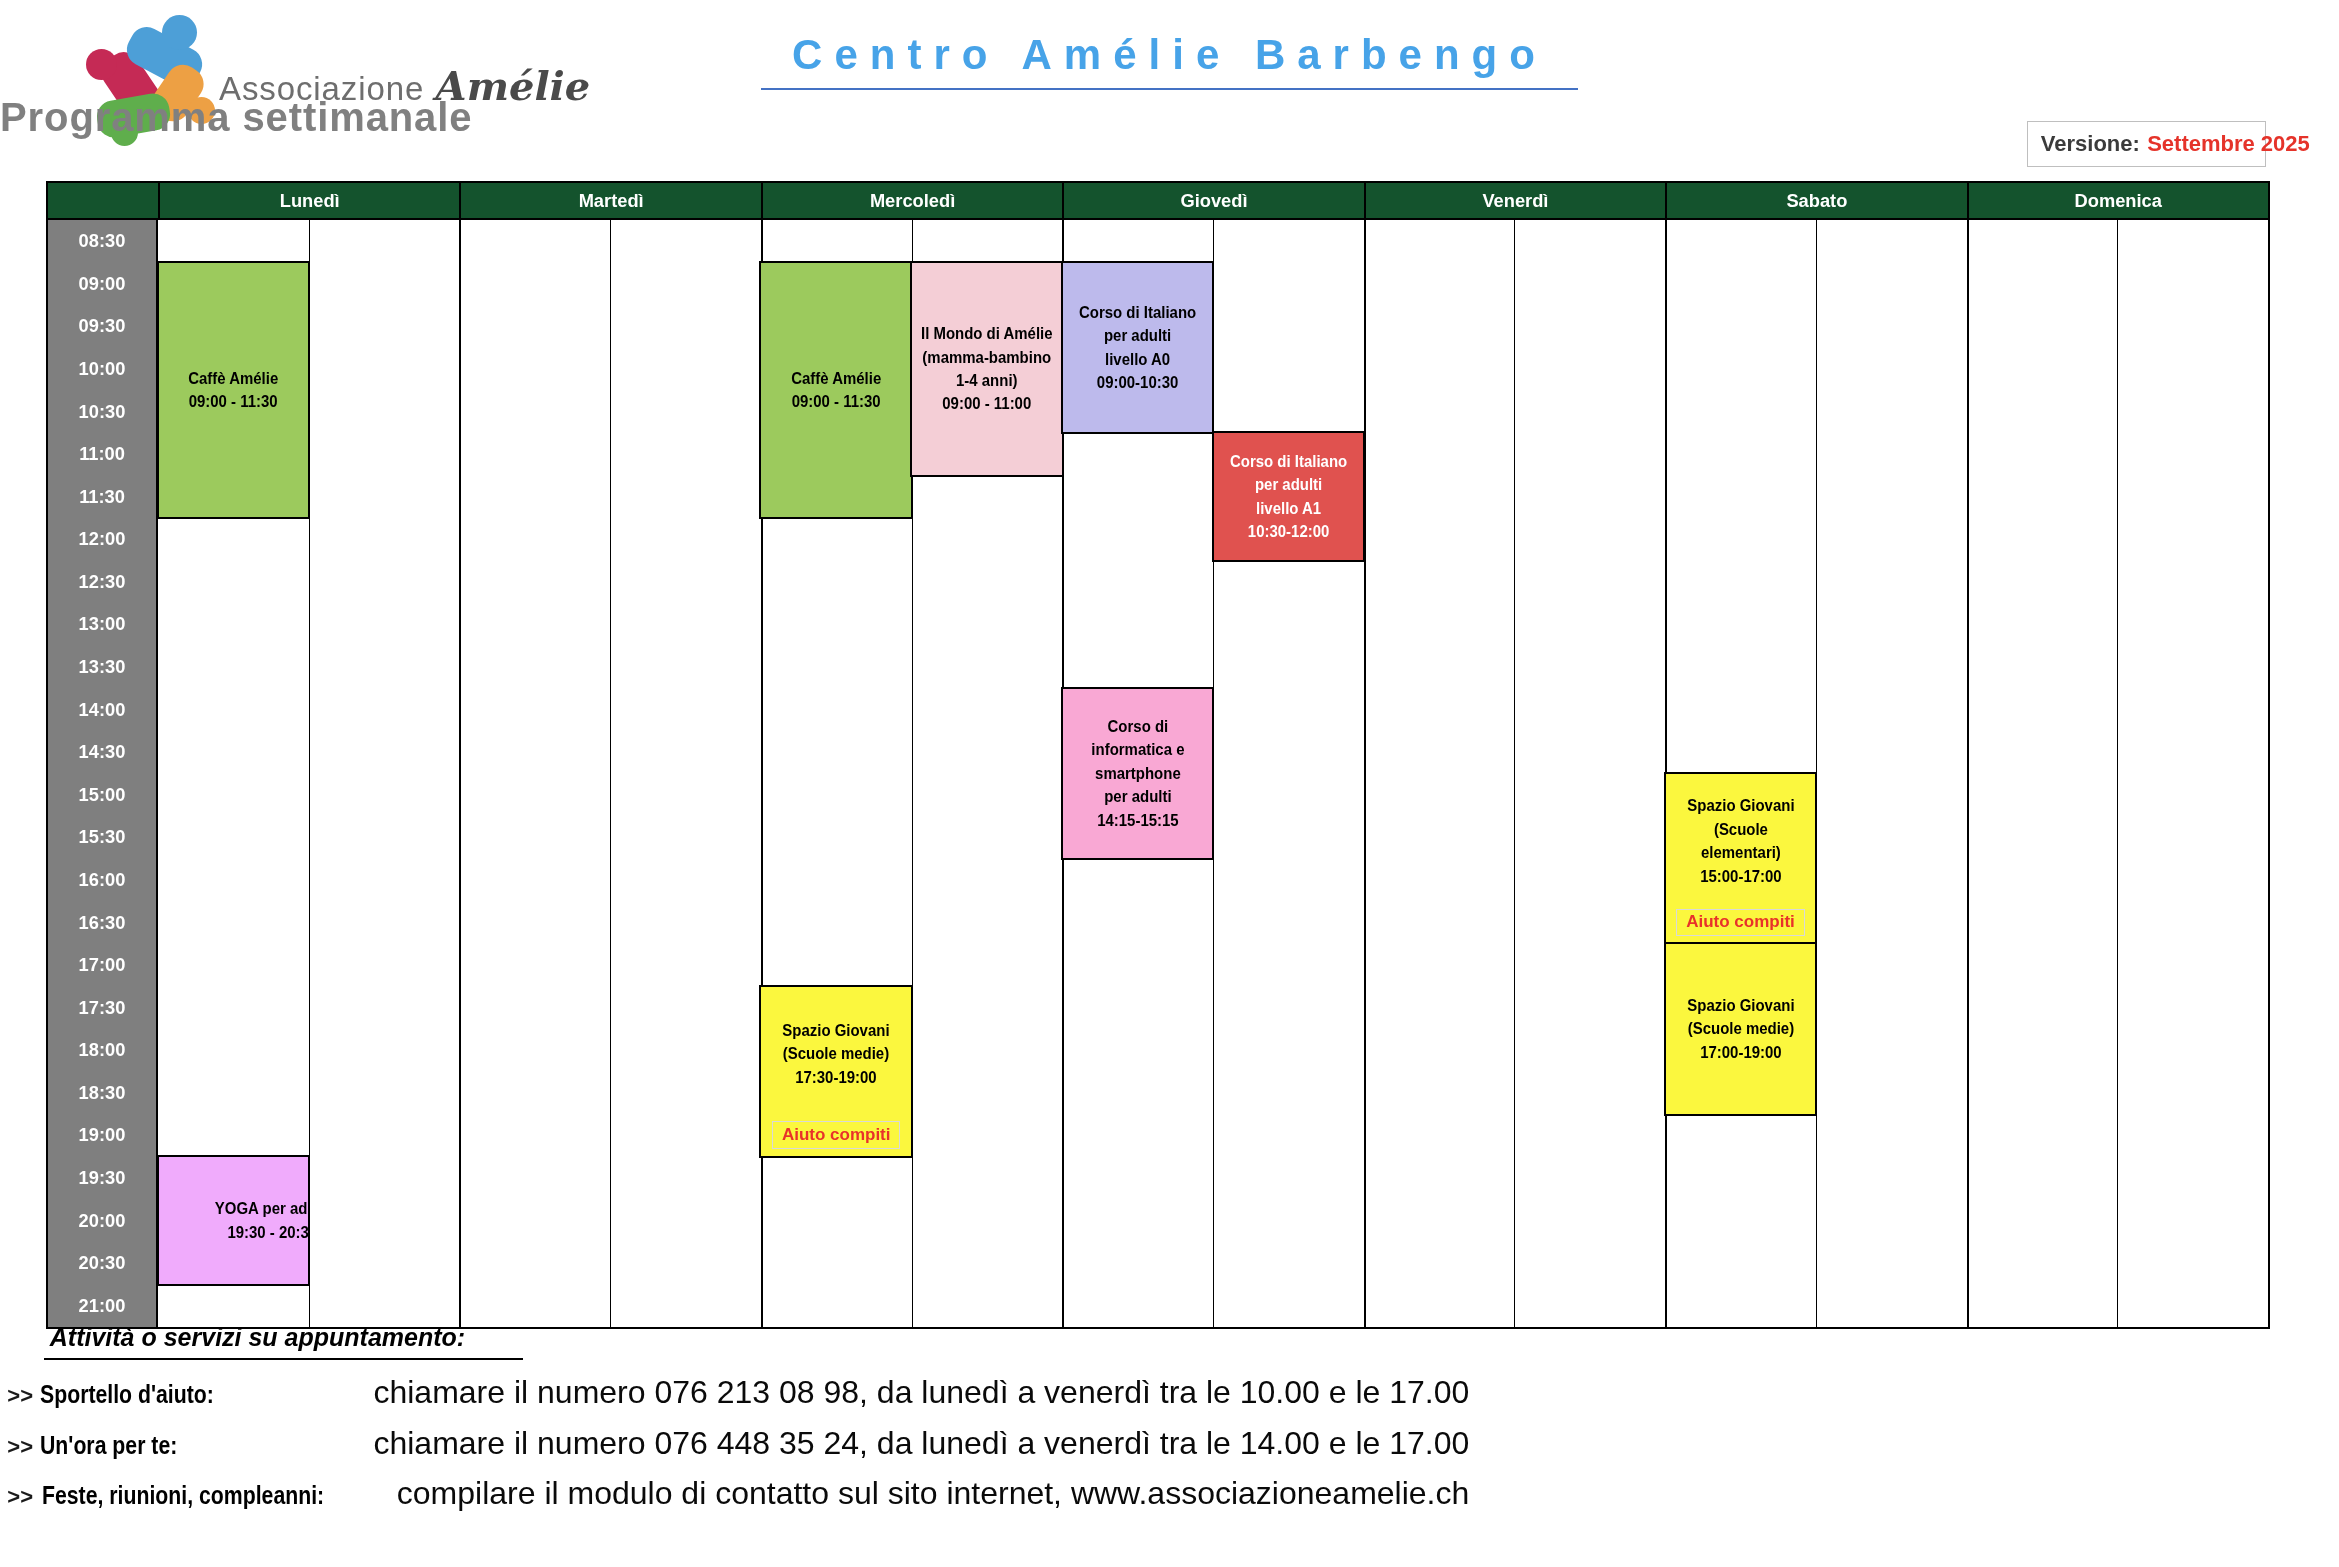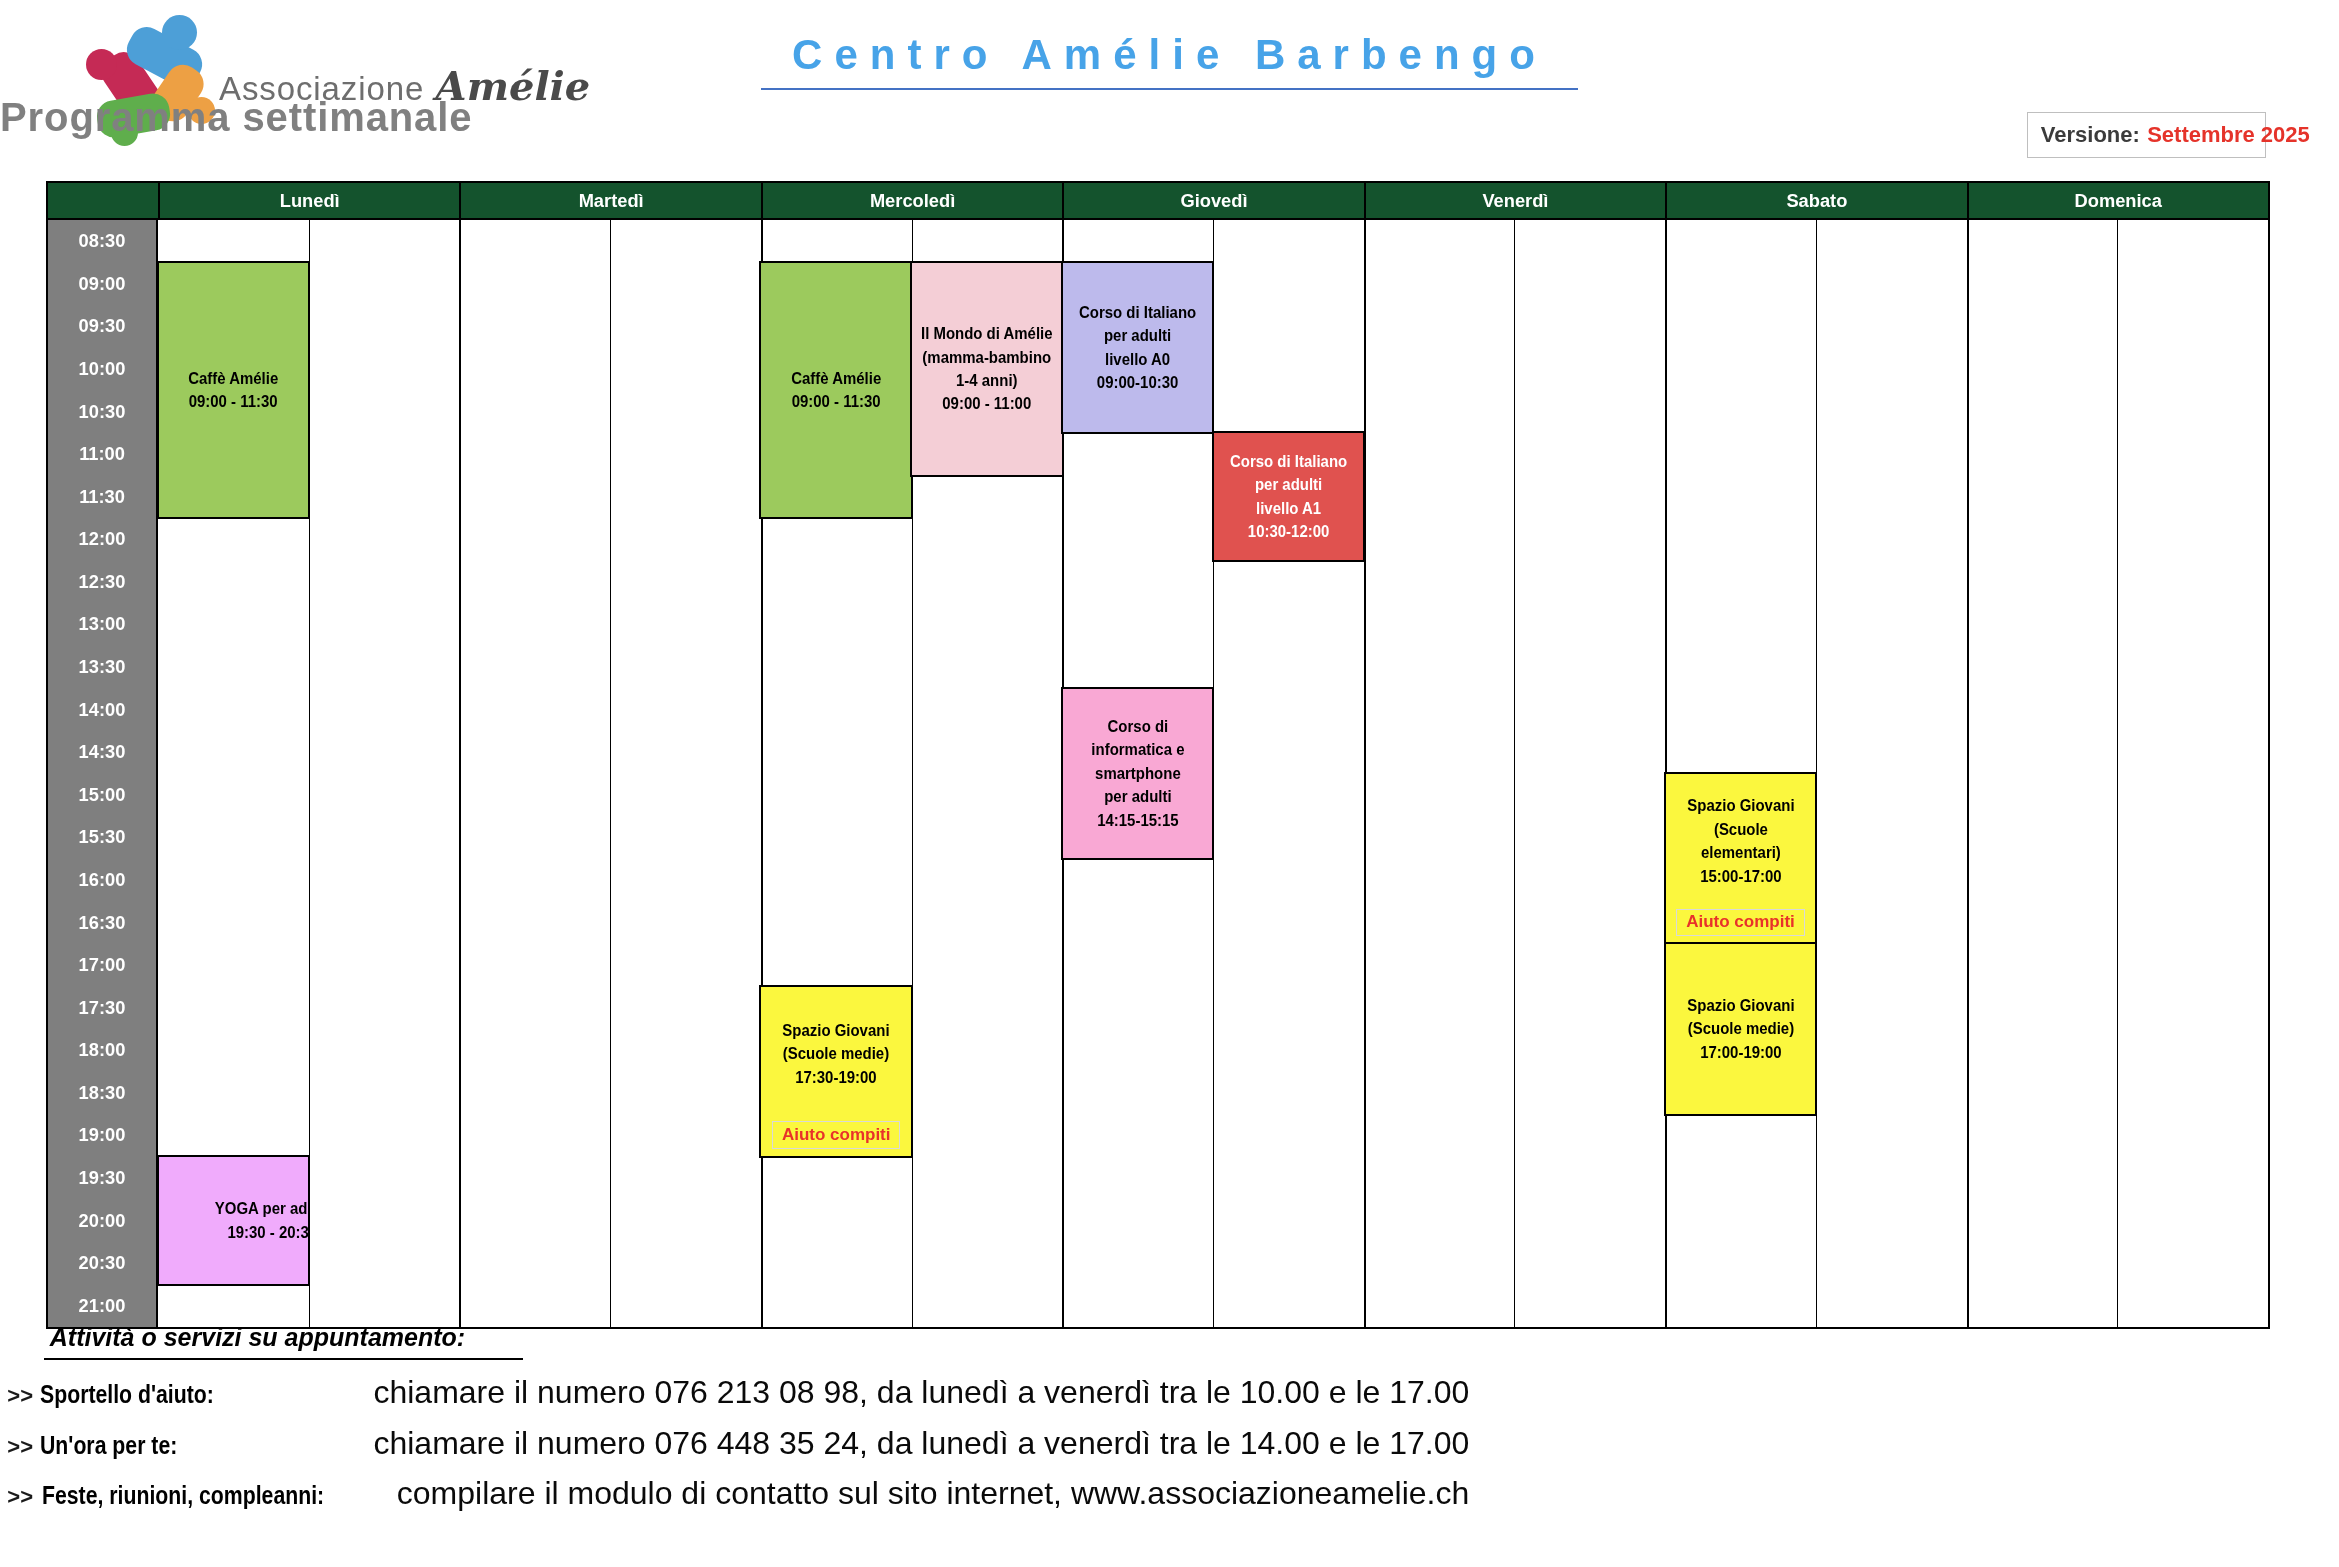--- a/index.html
+++ b/index.html
@@ -16,21 +16,21 @@
   .brand-text { position:absolute; left:219px; top:62px; white-space:nowrap; }
   .brand-regular { font-size:33px; color:#6e6e6e; letter-spacing:0.9px; }
   .brand-script  { font-size:40px; color:#4a4a4a; font-family:"DejaVu Serif", serif; font-style:italic; font-weight:bold; margin-left:7.3px; }
 
   .title-wrap { position:absolute; left:0; top:31px; width:2339px; text-align:center; }
   .title-main { display:inline-block; font-size:42px; font-weight:bold; letter-spacing:12px;
                 color:#47a3e8; padding:0 31px 9.1px 31px; border-bottom:2.7px solid #4472c4; }
   .title-sub  { position:absolute; left:0; top:95px; width:2339px; 
                 font-size:40px; font-weight:bold; color:#808080; letter-spacing:0.9px; }
 
-  .version-box { position:absolute; left:2027px; top:112px; width:239px; height:46px;
+  .version-box { position:absolute; left:2027px; top:121px; width:239px; height:46px;
                  border:1.8px solid #bfbfbf; display:flex; align-items:center; padding-left:12.8px;
                  font-size:22px; font-weight:bold; white-space:nowrap; }
   .version-label { color:#3b3b3b; }
   .version-value { color:#e5332a; margin-left:7.3px; }
 
   
   #grid { position:absolute; left:46px; top:181px; width:2224px; border:2.7px solid #000; background:#fff; }
   #day-header-row { display:grid; grid-template-columns:110px repeat(7, 1fr); height:37px; background:#14532d; border-bottom:2.7px solid #000; }
   .day-header { display:flex; align-items:center; justify-content:center;
                 color:#fff; font-weight:bold; font-size:18.3px; border-left:2.7px solid #000; }

